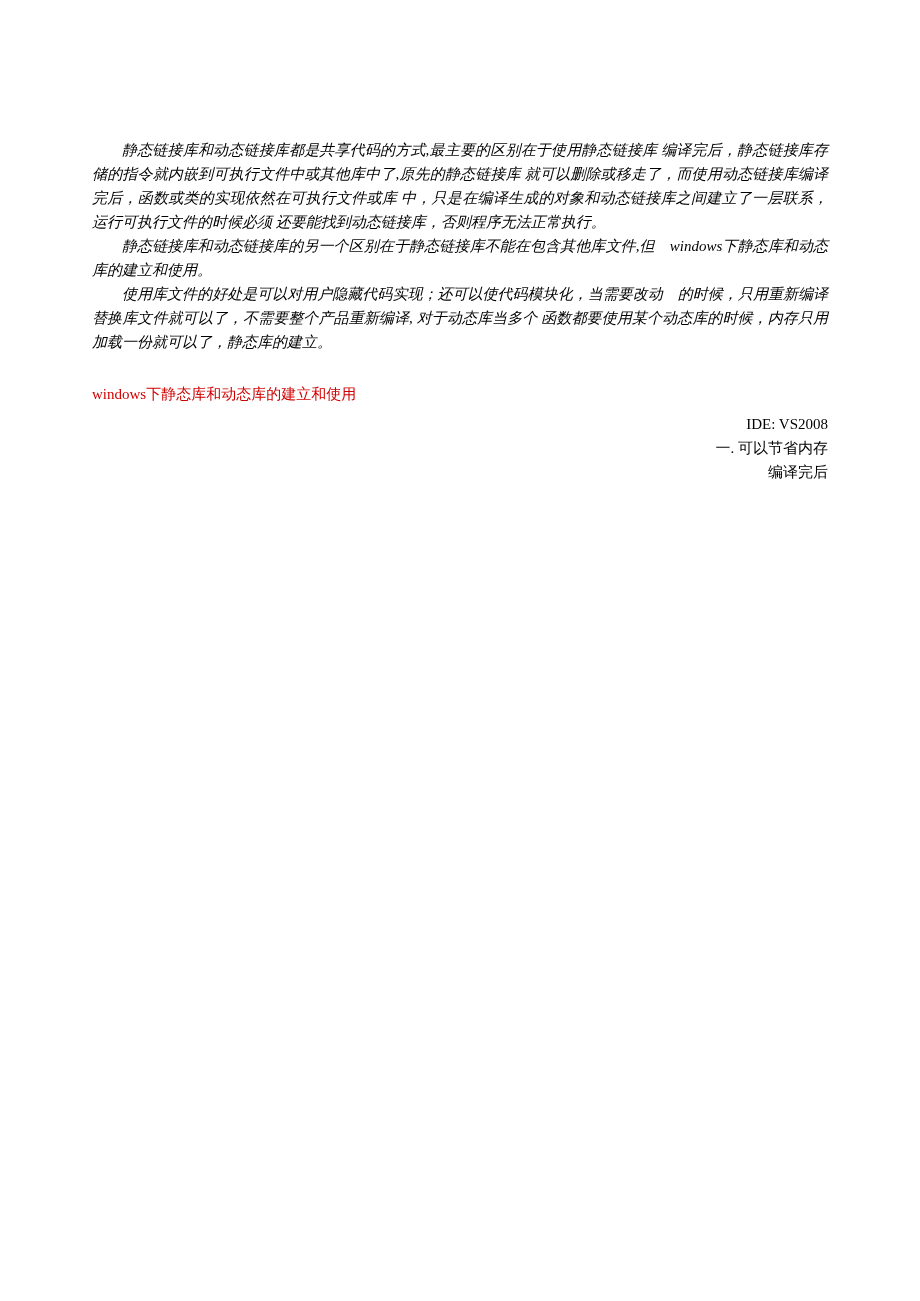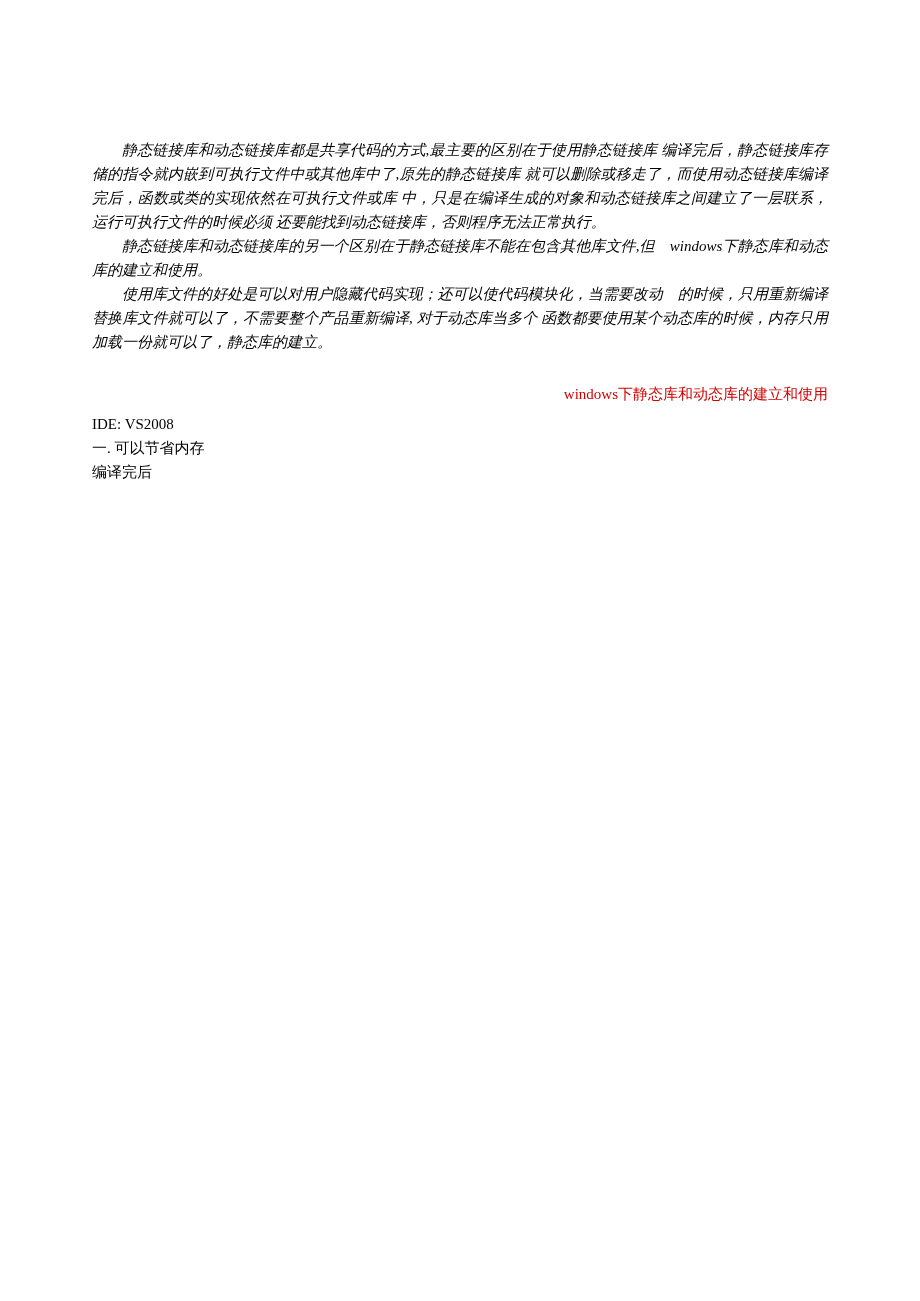--- a/index.html
+++ b/index.html
@@ -24,24 +24,24 @@
     }
     .indent {
       text-indent: 2em;
     }
     .section-break {
       margin-top: 28px;
     }
     .red-heading {
       color: #d00000;
       margin-bottom: 6px;
-      text-align: right;
     }
     .line {
       margin-bottom: 0;
+      text-align: right;
     }
   </style>
 </head>
 <body>
 
 <div class="paragraph indent">静态链接库和动态链接库都是共享代码的方式,最主要的区别在于使用静态链接库 编译完后，静态链接库存储的指令就内嵌到可执行文件中或其他库中了,原先的静态链接库 就可以删除或移走了，而使用动态链接库编译完后，函数或类的实现依然在可执行文件或库 中，只是在编译生成的对象和动态链接库之间建立了一层联系，运行可执行文件的时候必须 还要能找到动态链接库，否则程序无法正常执行。</div>
 <div class="paragraph indent">静态链接库和动态链接库的另一个区别在于静态链接库不能在包含其他库文件,但　windows下静态库和动态库的建立和使用。</div>
 <div class="paragraph indent">使用库文件的好处是可以对用户隐藏代码实现；还可以使代码模块化，当需要改动　的时候，只用重新编译替换库文件就可以了，不需要整个产品重新编译, 对于动态库当多个 函数都要使用某个动态库的时候，内存只用加载一份就可以了，静态库的建立。</div>
 
 <div class="red-heading section-break">windows下静态库和动态库的建立和使用</div>

